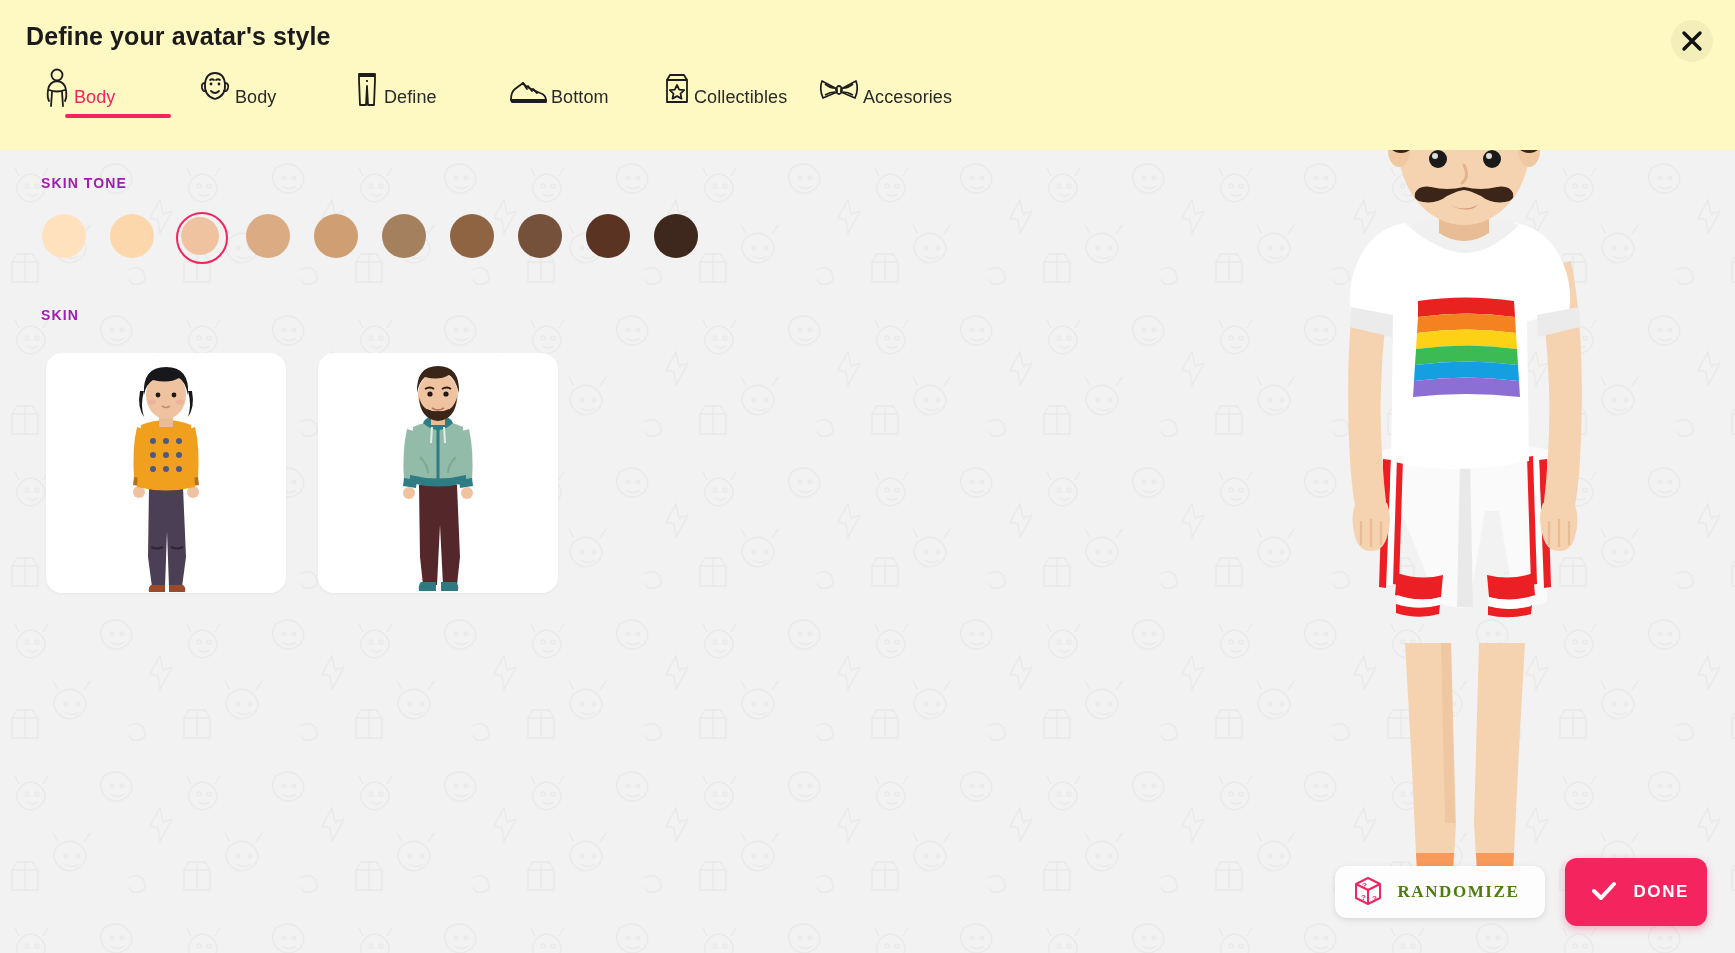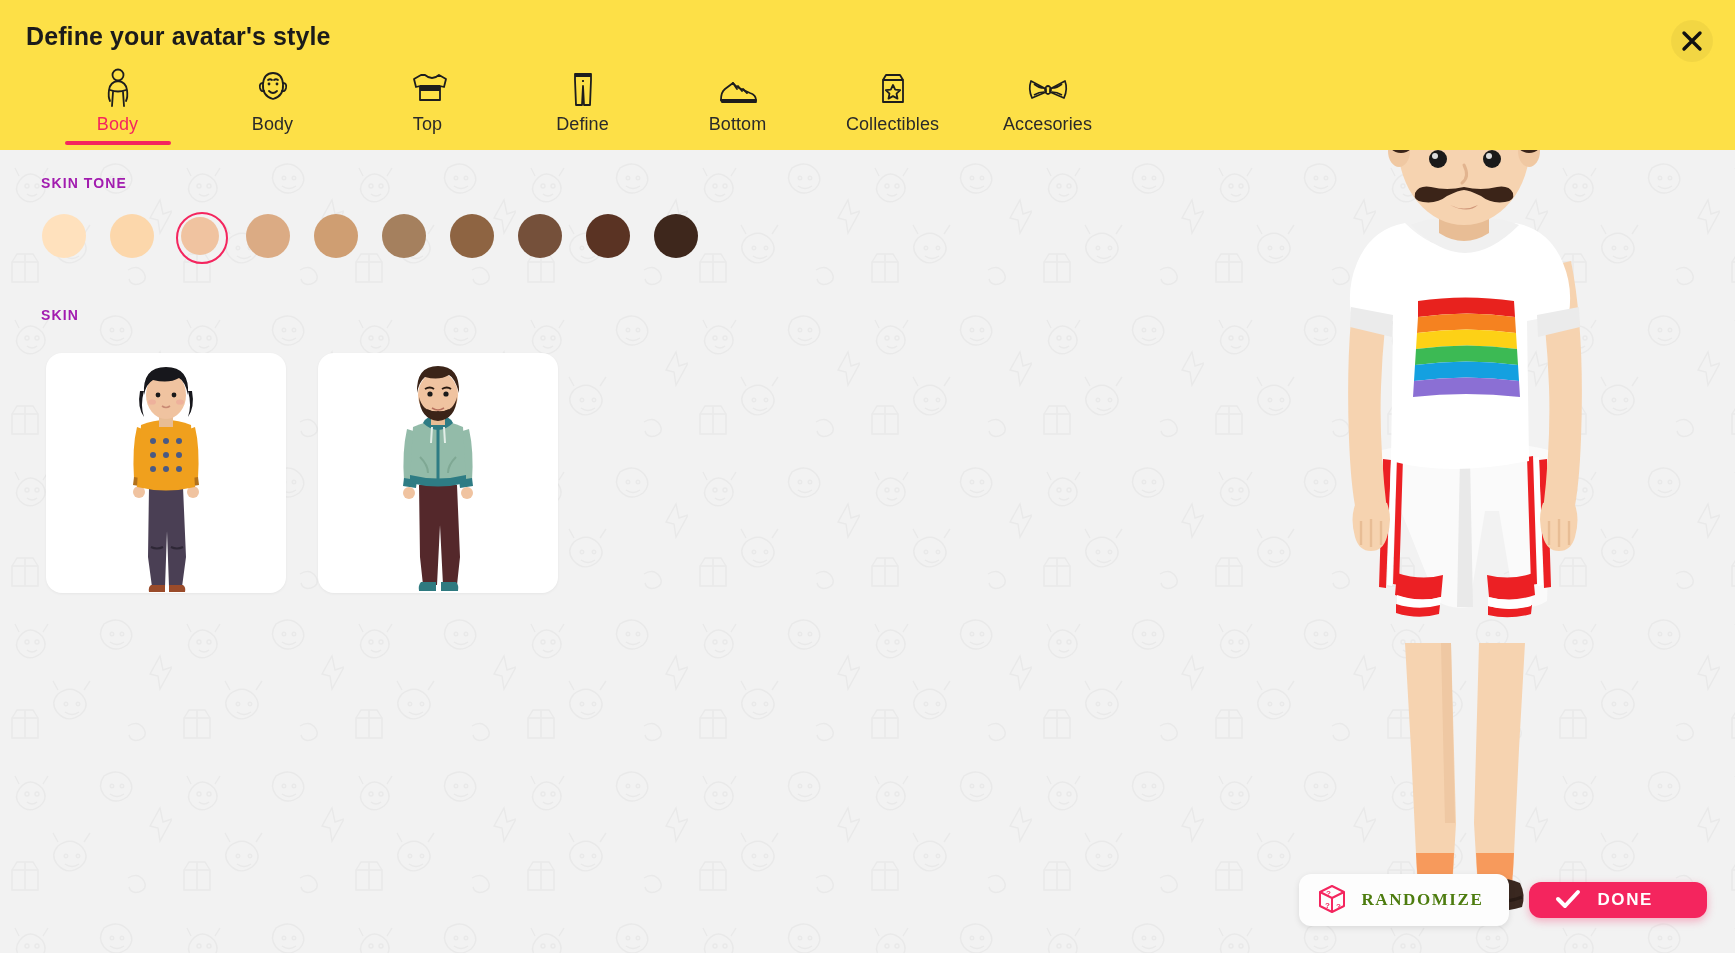--- a/index.html
+++ b/index.html
@@ -12,42 +12,42 @@
 
   
   #watermark {
     position:absolute; inset:0; z-index:0; opacity:.55;
     pointer-events:none;
   }
 
   
   #header {
     position:absolute; top:0; left:0; width:1735px; height:150px;
-    background:#fde047; z-index:5;
+    background:#fef9c3; z-index:5;
   }
   #page-title {
     position:absolute; left:26px; top:22px;
     font-size:25px; font-weight:700; color:#1b1b1b; letter-spacing:.1px;
   }
   #close-button {
     position:absolute; right:22px; top:20px;
     width:42px; height:42px; border-radius:50%;
     background:rgba(0,0,0,.045);
     display:flex; align-items:center; justify-content:center;
     cursor:pointer; border:none;
   }
   #close-button svg { display:block; }
 
   
   #tabs {
     position:absolute; left:40px; top:68px;
     display:flex; align-items:flex-end; gap:0;
   }
   .tab {
-    width:155px; display:flex; flex-direction:column; align-items:center;
+    width:155px; display:flex; flex-direction:row; align-items:flex-end;
     cursor:pointer; position:relative; padding-bottom:10px;
   }
   .tab-icon { height:40px; display:flex; align-items:flex-end; justify-content:center; }
   .tab-label {
     margin-top:6px; font-size:18px; color:#2a2a2a; letter-spacing:.1px;
   }
   .tab.active .tab-label { color:#f4255e; }
   .tab-underline {
     position:absolute; bottom:0; left:50%; transform:translateX(-50%);
     width:106px; height:4px; border-radius:2px; background:#f4255e;
@@ -110,21 +110,21 @@
   }
   #randomize-button {
     height:52px; padding:0 26px 0 18px; border:none; border-radius:12px;
     background:#fdfdfd; box-shadow:0 2px 6px rgba(0,0,0,.1);
     display:flex; align-items:center; gap:14px; cursor:pointer;
   }
   #randomize-label {
     font-size:17px; font-weight:700; letter-spacing:1.6px; color:#4d7c0f;font-family:Liberation Serif, serif;
   }
   #done-button {
-    height:36px; padding:0 54px 0 26px; border:none; border-radius:12px;
+    height:68px; padding:0 18px 0 26px; border:none; border-radius:12px;
     background:#f4255e; box-shadow:0 3px 8px rgba(244,37,94,.35);
     display:flex; align-items:center; gap:16px; cursor:pointer;
   }
   #done-label {
     font-size:17px; font-weight:700; letter-spacing:1.6px; color:#ffffff;
   }
 </style>
 </head>
 <body>
 
@@ -198,32 +198,20 @@
             <circle cx="24" cy="16" r="1.4" fill="#1d1d1d" stroke="none"></circle>
             <path d="M15 12 q2 -1.5 4 0 M21 12 q2 -1.5 4 0"></path>
             <path d="M16 23 q4 4 8 0"></path>
           </g>
         </svg>
       </span>
       <span class="tab-label">Body</span>
 
     </div>
 
-    <div class="tab">
-      <span class="tab-icon">
-        <svg width="42" height="38" viewBox="0 0 42 38">
-          <g fill="none" stroke="#1d1d1d" stroke-width="1.8" stroke-linejoin="round">
-            <path d="M14 5 L7 9 l2 8 l4 -1 v14 h20 V16 l4 1 l2 -8 l-7 -4 q-7 6 -14 0z"></path>
-            <rect x="13" y="15" width="20" height="6" fill="#1d1d1d" stroke="none"></rect>
-          </g>
-        </svg>
-      </span>
-      <span class="tab-label">Top</span>
-
-    </div>
 
     <div class="tab">
       <span class="tab-icon">
         <svg width="34" height="40" viewBox="0 0 34 40">
           <g fill="none" stroke="#1d1d1d" stroke-width="1.8" stroke-linejoin="round">
             <path d="M9 6 h16 v6 l-1 25 h-6 l-1 -19 l-1 19 h-6 l-1 -25z"></path>
             <rect x="9" y="5" width="16" height="4" fill="#1d1d1d" stroke="none"></rect>
             <path d="M17 14 v-2"></path>
           </g>
         </svg>

